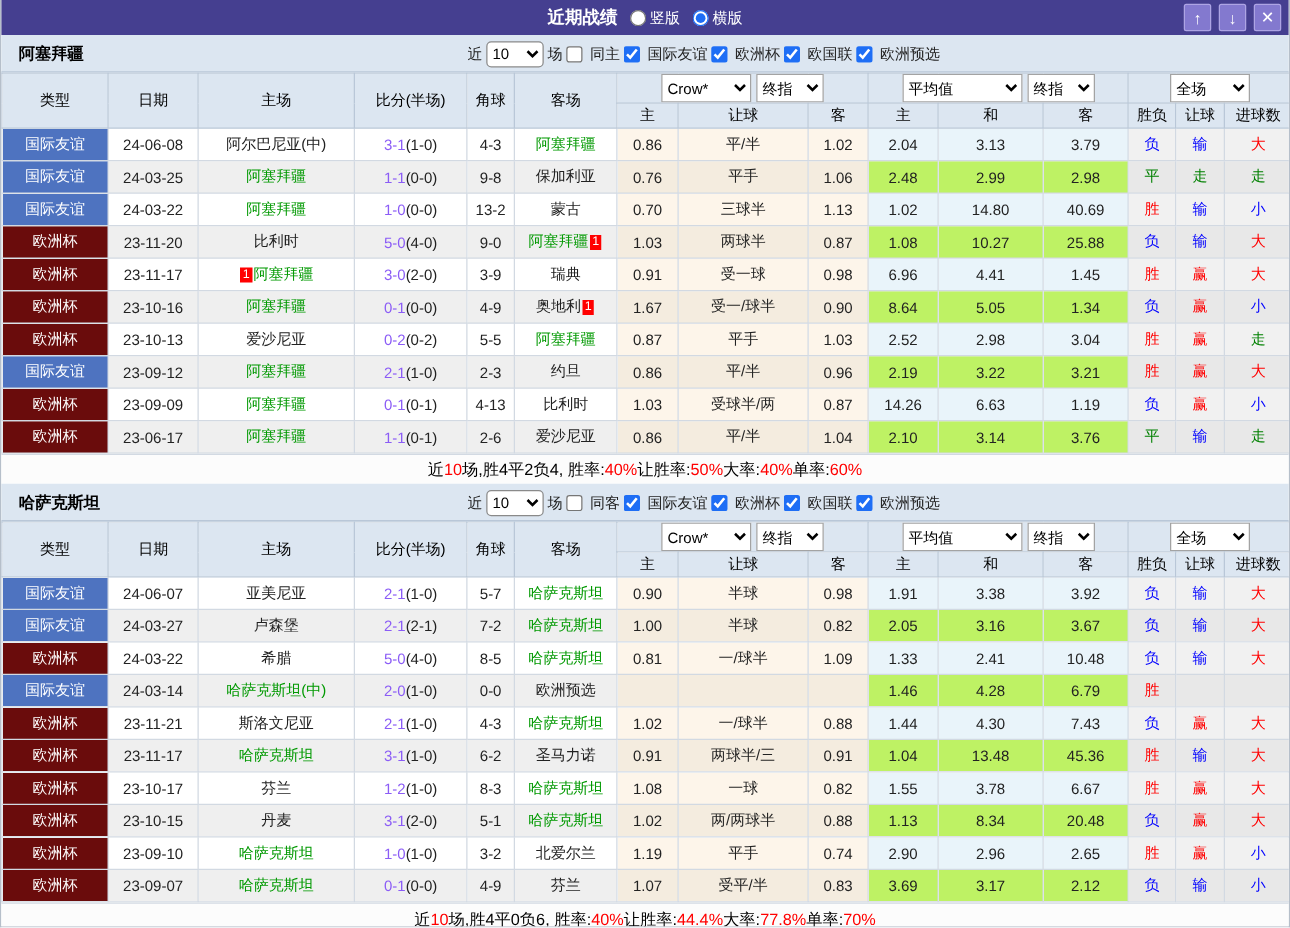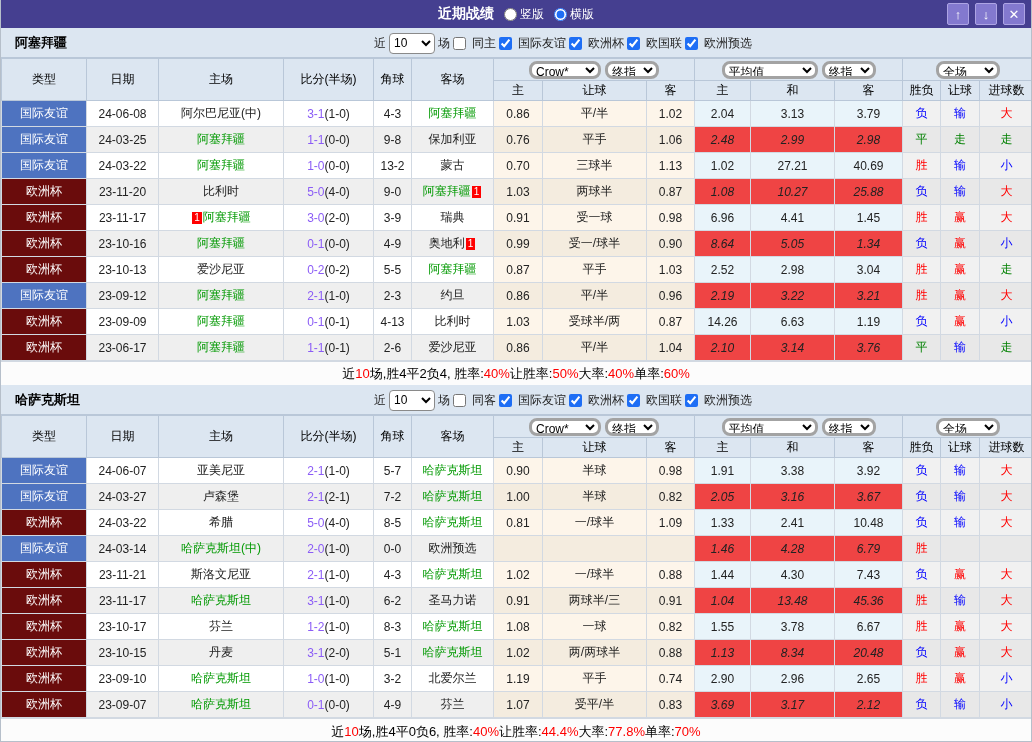--- a/index.html
+++ b/index.html
@@ -23,31 +23,31 @@
   .filter select { height:21px; min-width:46px; border:1px solid #8a8a8a; border-radius:4px; background:#fff; font-size:12px; }
   .cb { display:flex; align-items:center; gap:5px; cursor:pointer; }
   .cb input { width:13px; height:13px; accent-color:#1e6ef5; margin:0 1px 0 0; }
 
   
   table { border-collapse:collapse; table-layout:fixed; width:1032px; }
   th, td { border:1px solid #d2d9e2; text-align:center; overflow:hidden; white-space:nowrap; }
   thead th { background:#dce6f1; border-color:#b9c7d8; font-weight:normal; font-size:12px; color:#000; }
   tr.grp th { height:22px; }
   tr.sub th { height:20px; }
-  thead select { height:18px; border:3px solid #a3a3a3; border-radius:8px; background:#fff; font-size:12px; margin:0 2px; }
+  thead select { height:23px; border:1px solid #a3a3a3; border-radius:0; background:#fff; font-size:12px; margin:0 2px; }
   .sel-crow { width:72px; } .sel-time { width:54px; } .sel-avg { width:96px; } .sel-scope { width:64px; }
   tbody td { height:26px; font-size:12px; background:#fff; }
   tbody tr.even td { background:#efefef; }
   td.type { color:#fff; }
   td.t-blue { background:#4e73c0 !important; }
   td.t-maroon { background:#6a0c0c !important; }
   td.crow { background:#fdf5ea; }
   tr.even td.crow { background:#f4ecdf; }
   td.avg { background:#e9f4fa; }
-  tr.even td.avg { background:#ef4444;font-style:italic; }
+  tr.even td.avg { background:#bef264; }
   td.res { background:#f1f1f1; }
   tr.even td.res { background:#e8e8e8; }
   .green { color:#009900; }
   .sc { color:#8b5cf6; }
   .badge { display:inline-block; background:#ff0000; color:#fff; font-size:10px; line-height:12px; padding:0 2px; margin:0 1px; vertical-align:middle; }
   .c-r { color:#ff0000; } .c-g { color:#008000; } .c-b { color:#0000ff; }
 
   
   .summary { height:24px; display:flex; align-items:center; justify-content:center; font-size:13px; background:#fcfcfc; border-top:1px solid #d2d9e2; color:#000; }
   .section:last-child .summary { height:26px; }
@@ -194,21 +194,21 @@
               <td class="type t-blue">国际友谊</td>
               <td>24-03-22</td>
               <td><span class="green">阿塞拜疆</span></td>
               <td><span class="sc">1-0</span><span class="hf">(0-0)</span></td>
               <td>13-2</td>
               <td><span>蒙古</span></td>
               <td class="crow">0.70</td>
               <td class="crow">三球半</td>
               <td class="crow">1.13</td>
               <td class="avg">1.02</td>
-              <td class="avg">27.21</td>
+              <td class="avg">14.80</td>
               <td class="avg">40.69</td>
               <td class="res c-r">胜</td>
               <td class="res c-b">输</td>
               <td class="res c-b">小</td>
             </tr>
             <tr class="even">
               <td class="type t-maroon">欧洲杯</td>
               <td>23-11-20</td>
               <td><span>比利时</span></td>
               <td><span class="sc">5-0</span><span class="hf">(4-0)</span></td>
@@ -241,21 +241,21 @@
               <td class="res c-r">赢</td>
               <td class="res c-r">大</td>
             </tr>
             <tr class="even">
               <td class="type t-maroon">欧洲杯</td>
               <td>23-10-16</td>
               <td><span class="green">阿塞拜疆</span></td>
               <td><span class="sc">0-1</span><span class="hf">(0-0)</span></td>
               <td>4-9</td>
               <td><span>奥地利</span><span class="badge">1</span></td>
-              <td class="crow">0.99</td>
+              <td class="crow">1.67</td>
               <td class="crow">受一/球半</td>
               <td class="crow">0.90</td>
               <td class="avg">8.64</td>
               <td class="avg">5.05</td>
               <td class="avg">1.34</td>
               <td class="res c-b">负</td>
               <td class="res c-r">赢</td>
               <td class="res c-b">小</td>
             </tr>
             <tr>

